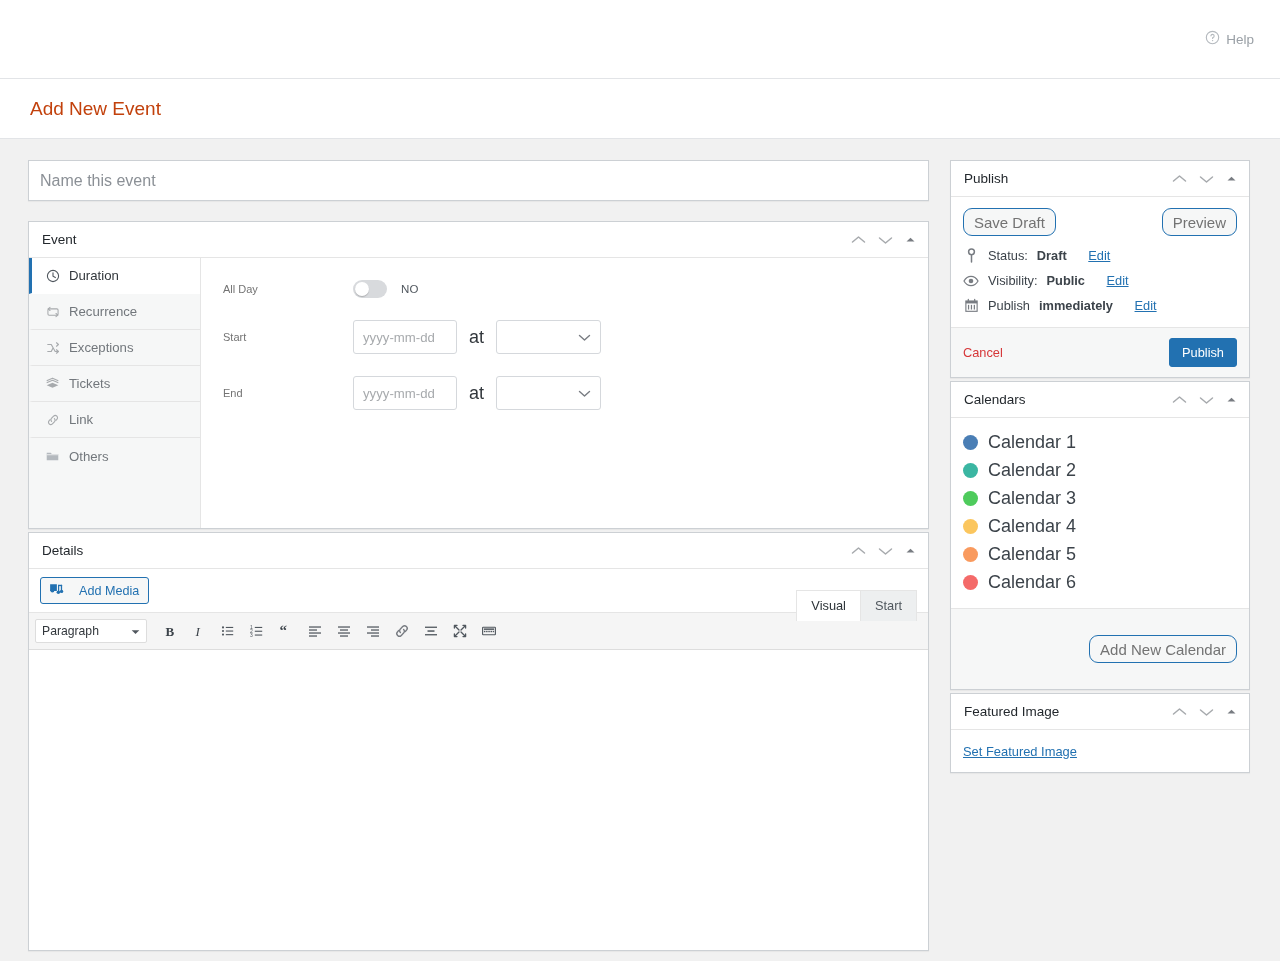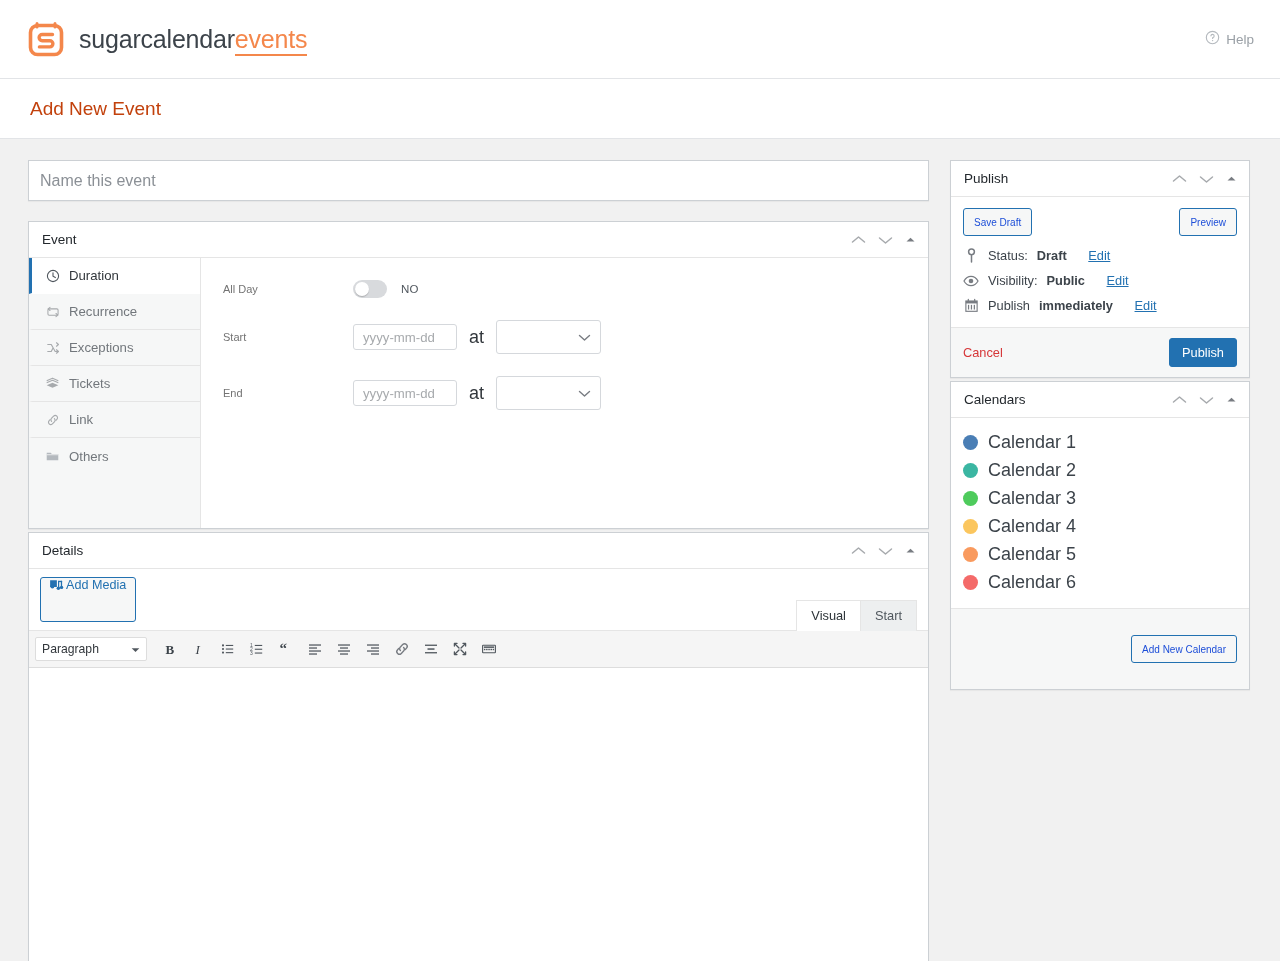--- a/index.html
+++ b/index.html
@@ -167,21 +167,21 @@
     box-shadow: 0 1px 1px rgba(0,0,0,0.2);
   }
   .toggle-label {
     margin-left: 14px;
     font-size: 11.5px;
     color: #50575e;
     letter-spacing: 0.3px;
   }
 
   .date-input {
-    width: 104px; height: 26px;
+    width: 104px; height: 34px;
     border: 1px solid #d5d8dc;
     border-radius: 3px;
     padding: 0 9px;
     font-size: 13.2px;
     color: #32373c;
     background: #fff;
     outline: none;
     font-family: "Liberation Sans", sans-serif;
   }
   .date-input::placeholder { color: #a7aaad; }
@@ -200,42 +200,42 @@
 
   
   .editor-top {
     padding: 8px 11px 0 11px;
     display: flex;
     align-items: flex-end;
     position: relative;
     border-bottom: 1px solid #e5e5e5;
   }
   .btn-addmedia {
-    display: inline-flex; gap: 2px;
-    height: 45px;
+    display: inline-flex; align-items: center; gap: 15px;
+    height: 27px;
     padding: 0 9px 0 8px;
     border: 1px solid #2271b1;
     border-radius: 3px;
     background: #f6f7f7;
     color: #2271b1;
     font-size: 12.6px;
     cursor: pointer;
     margin-bottom: 8px;
   }
   .ed-tabs { margin-left: auto; display: flex; align-items: flex-end; gap: 0; }
   .ed-tab {
     padding: 7px 14px 8px 14px;
     font-size: 12.8px;
     color: #50575e;
     border: 1px solid #e5e5e5;
     border-bottom: none;
     background: #edeff0;
     cursor: pointer;
     position: relative;
-    top: 1px;
+    top: 9px;
   }
   .ed-tab.active { background: #ffffff; color: #2c3338; border-color: #e5e5e5; }
   .ed-tab + .ed-tab { border-left: none; }
 
   .ed-toolbar {
     display: flex; align-items: center; gap: 3px;
     background: #f5f5f5;
     border-bottom: 1px solid #ddd;
     padding: 6px 6px;
   }
@@ -263,24 +263,24 @@
     height: 300px;
   }
 
   
   .side-body { padding: 11px 12px 12px 12px; }
   .pub-row-btns { display: flex; align-items: center; margin-bottom: 12px; }
   .btn-outline {
     height: 28px;
     padding: 0 10px;
     border: 1px solid #2271b1;
-    border-radius: 3px;
+    border-radius: 9px;
     background: #f6f7f7;
-    color: #1d4ed8;
-    font-size: 10px;
+    color: #737373;
+    font-size: 15px;
     cursor: pointer;
     font-family: "Liberation Sans", sans-serif;
   }
   .btn-outline.right { margin-left: auto; }
   .pub-line {
     display: flex; align-items: center; gap: 9px;
     font-size: 12.8px;
     color: #3c434a;
     margin-bottom: 10px;
   }
@@ -330,32 +330,20 @@
   }
   .cal-foot .btn-outline { margin-left: auto; }
 
   .fi-body { padding: 12px; }
   .fi-link { font-size: 12.9px; color: #2271b1; text-decoration: underline; cursor: pointer; }
 </style>
 </head>
 <body>
 
 <div class="topbar">
-  <div class="brand">
-    <span class="brand-mark">
-      <svg width="40" height="40" viewBox="0 0 40 40">
-        <path d="M11 4.5 L11 8 M29 4.5 L29 8" stroke="#f4874b" stroke-width="3" stroke-linecap="round"></path>
-        <rect x="4.5" y="6.5" width="31" height="29" rx="7" ry="7" fill="none" stroke="#f4874b" stroke-width="3.6"></rect>
-        <path d="M26.5 15.5 H16.2 a3.1 3.1 0 0 0 0 6.2 h7.6 a3.1 3.1 0 0 1 0 6.2 H13.4" fill="none" stroke="#f4874b" stroke-width="3.4" stroke-linecap="round"></path>
-      </svg>
-    </span>
-    <span class="brand-text">
-      <span class="b1">sugarcalendar</span><span class="b2">events</span>
-    </span>
-  </div>
   <div class="topbar-right">
     <span class="help-icon">
       <svg width="15" height="15" viewBox="0 0 16 16">
         <circle cx="8" cy="8" r="6.6" fill="none" stroke="#b4b9be" stroke-width="1.2"></circle>
         <path d="M6.3 6.2a1.75 1.75 0 1 1 1.85 2.0 v0.9" fill="none" stroke="#b4b9be" stroke-width="1.2" stroke-linecap="round"></path>
         <circle cx="8.1" cy="11.3" r="0.75" fill="#b4b9be"></circle>
       </svg>
     </span>
     <span>Help</span>
   </div>
@@ -766,15 +754,40 @@
         <div class="cal-item">
             <span class="cal-dot" style="background:#f46a69"></span>
             <span>Calendar 6</span>
           </div>
       </div>
       <div class="cal-foot">
         <button class="btn-outline">Add New Calendar</button>
       </div>
     </div>
 
+    <div class="panel">
+      <div class="panel-head">
+        <span class="panel-title">Featured Image</span>
+        <span class="panel-ctrls">
+          <span class="ctrl">
+            <svg width="15" height="10" viewBox="0 0 15 10">
+                <path d="M1.5 7 L7.5 2 L13.5 7" fill="none" stroke="#a7aaad" stroke-width="1.5" stroke-linecap="round" stroke-linejoin="round"></path>
+              </svg>
+          </span>
+          <span class="ctrl">
+            <svg width="15" height="10" viewBox="0 0 15 10">
+                <path d="M1.5 3 L7.5 8 L13.5 3" fill="none" stroke="#a7aaad" stroke-width="1.5" stroke-linecap="round" stroke-linejoin="round"></path>
+              </svg>
+          </span>
+          <span class="ctrl">
+            <svg width="11" height="8" viewBox="0 0 11 8">
+                <path d="M1.5 5.6 L5.5 1.8 L9.5 5.6 Z" fill="#787c82"></path>
+              </svg>
+          </span>
+        </span>
+      </div>
+      <div class="fi-body">
+        <span class="fi-link">Set Featured Image</span>
+      </div>
+    </div>
 
   </div>
 </div>
 
 </body></html>

